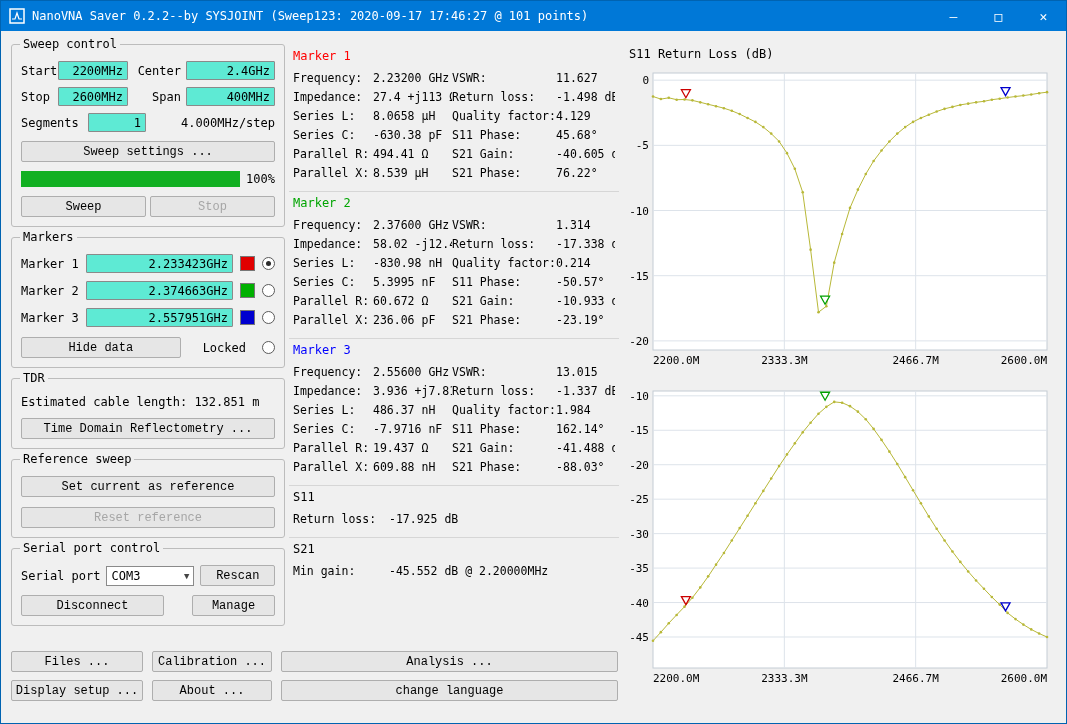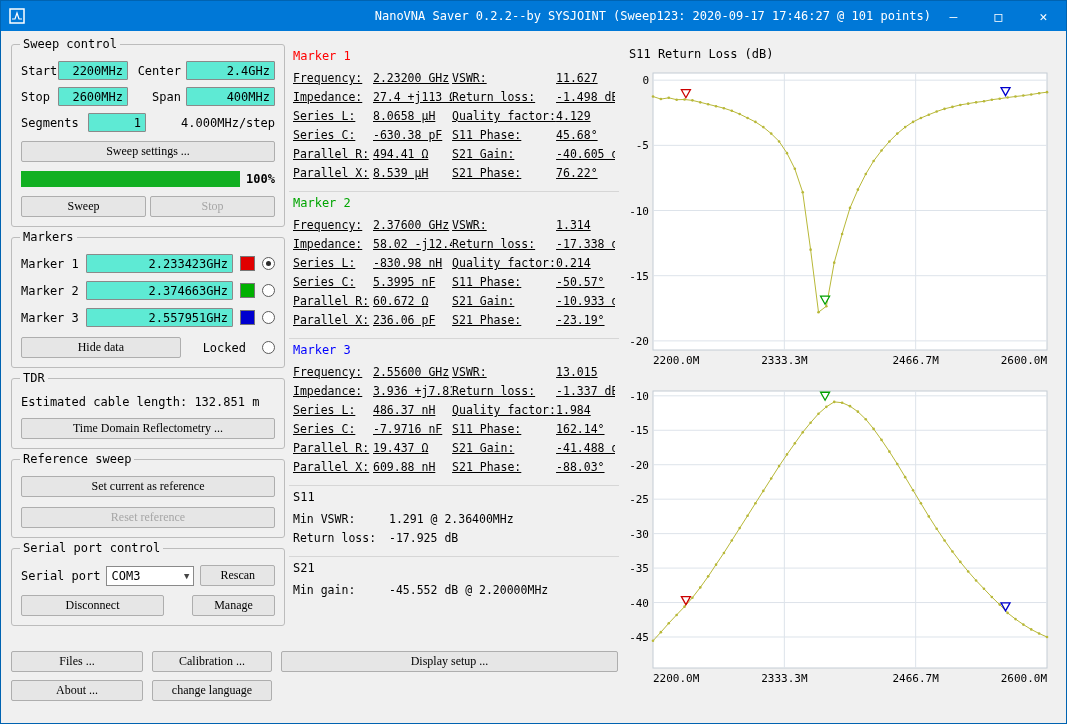--- a/index.html
+++ b/index.html
@@ -29,21 +29,21 @@
     position:relative; border:1px solid #bcbcbc; border-radius:3px;
     padding:16px 9px 9px 9px; margin-bottom:10px;
   }
   .group-label {
     position:absolute; top:-8px; left:8px; background:#f0f0f0; padding:0 3px;
     font-size:12px;
   }
   .btn {
     background:#e6e6e6; border:1px solid #aeaeae; border-radius:2px;
     height:21px; display:flex; align-items:center; justify-content:center;
-    font-family:Liberation Serif, serif; font-size:12px; cursor:pointer;
+    font-family:Liberation Mono, monospace; font-size:12px; cursor:pointer;
     white-space:nowrap; overflow:hidden;
   }
   .btn.disabled { color:#a6a6a6; cursor:default; }
   .field {
     background:#5eead4; border:1px solid #8a8a8a; border-radius:1px;
     height:19px; font-family:"DejaVu Sans Mono",monospace; font-size:12px;
     text-align:right; padding:0 4px; width:100%;
   }
   .radio {
     width:13px; height:13px; border:1px solid #5a5a5a; border-radius:50%;
@@ -57,36 +57,36 @@
   
   .col-left  { position:absolute; left:10px;  top:43px; width:274px; }
   .col-mid   { position:absolute; left:288px; top:44px; width:330px; }
   .col-right { position:absolute; left:622px; top:46px; width:440px; }
   
   .sweeprow { display:grid; grid-template-columns:32px 70px 48px 1fr; column-gap:5px;
               align-items:center; margin-bottom:7px; }
   .segrow   { display:grid; grid-template-columns:62px 58px 1fr; column-gap:5px;
               align-items:center; margin-bottom:9px; }
   .steptext { text-align:right; white-space:nowrap; }
-  .progressrow { display:flex; align-items:center; margin:9px 0;font-weight:bold; }
+  .progressrow { display:flex; align-items:center; margin:9px 0; }
   .progressbar { flex:1; height:16px; background:#12b022; margin-right:6px; }
   .twobtn { display:grid; grid-template-columns:1fr 1fr; column-gap:4px; }
   
   .mkrow { display:flex; align-items:center; margin-bottom:8px; gap:7px; }
   .mkrow .lbl { width:58px; flex-shrink:0; }
   .mkrow .field { flex:1; }
   .hiderow { display:flex; align-items:center; margin-top:10px; gap:16px; }
   .hiderow .btn { width:162px; }
   .hiderow .locklbl { margin-left:6px; }
   .hiderow .radio { margin-left:auto; }
   
   .mblock { padding:4px 4px 8px 4px; }
   .mblock + .mblock { border-top:1px solid #d6d6d6; }
   .mtitle { font-size:12px; margin-bottom:6px; }
-  .mcols { display:flex;text-decoration:underline; }
+  .mcols { display:flex; }
   .mcol { font-size:11.5px; overflow:hidden; }
   .mcol-left  { width:163px; }
   .mcol-right { width:167px; }
   .mrow { display:flex; height:19px; line-height:19px; white-space:nowrap; overflow:hidden; }
   .mcol-left  .mlabel { width:80px; flex-shrink:0; }
   .mcol-right .mlabel { width:104px; flex-shrink:0; }
   .sumblock .mrow .mlabel { width:96px; flex-shrink:0; }
   .sumblock .mcol { width:100%; }
   
   .chart { margin-bottom:12px; }
@@ -105,21 +105,21 @@
     display:flex; align-items:center; padding:0 4px; cursor:pointer;
   }
   .combo .arrow { margin-left:auto; font-size:9px; color:#444; }
   .serialrow2 { display:grid; grid-template-columns:143px 1fr; column-gap:28px; }
 </style>
 </head>
 <body>
 
 <div class="window">
 
-  <div class="titlebar" style="background: rgb(0, 120, 215); text-align: right;">
+  <div class="titlebar" style="background: rgb(0, 120, 215);">
     <svg class="app-icon" viewBox="0 0 16 16">
       <rect x="1" y="1" width="14" height="14" fill="none" stroke="#ffffff" stroke-width="1.5"></rect>
       <polyline points="3,11 6,11 8,5 10,11 13,11" fill="none" stroke="#ffffff" stroke-width="1.2"></polyline>
     </svg>
     <span class="title">NanoVNA Saver 0.2.2--by SYSJOINT (Sweep123: 2020-09-17 17:46:27 @ 101 points)</span>
     <div class="win-controls">
       <span class="win-btn">–</span>
       <span class="win-btn">□</span>
       <span class="win-btn">✕</span>
     </div>
@@ -385,24 +385,20 @@
               <span class="mlabel">S21 Phase:</span>
               <span class="mvalue">-88.03°</span>
             </div>
           </div>
       </div>
     </div>
 
     <div class="mblock sumblock">
       <div class="mtitle">S11</div>
       <div class="mcol">
-          <div class="mrow">
-            <span class="mlabel">Min VSWR:</span>
-            <span class="mvalue">1.291 @ 2.36400MHz</span>
-          </div>
           <div class="mrow">
             <span class="mlabel">Return loss:</span>
             <span class="mvalue">-17.925 dB</span>
           </div>
         </div>
     </div>
 
     <div class="mblock sumblock">
       <div class="mtitle">S21</div>
       <div class="mcol">
@@ -572,18 +568,19 @@
             <path d="M 62.899000000000086 219.6741293532338 L 58.399000000000086 211.6741293532338 L 67.39900000000009 211.6741293532338 Z" fill="#ffffff" stroke="#cc0000" stroke-width="1.3"></path>
             <path d="M 202.07949999999983 15.231592039800987 L 197.57949999999983 7.2315920398009865 L 206.57949999999983 7.2315920398009865 Z" fill="#ffffff" stroke="#00a000" stroke-width="1.3"></path>
             <path d="M 382.5315000000001 225.80671641791042 L 378.0315000000001 217.80671641791042 L 387.0315000000001 217.80671641791042 Z" fill="#ffffff" stroke="#0000cc" stroke-width="1.3"></path>
           </svg></div>
     </div>
   </div>
 
   <div class="bottom">
     <div class="btn">Files ...</div>
     <div class="btn">Calibration ...</div>
+    <div class="btn">Analysis ...</div>
     <div class="btn">Display setup ...</div>
     <div class="btn">About ...</div>
     <div class="btn">change language</div>
   </div>
 
 </div>
 
 </body></html>

